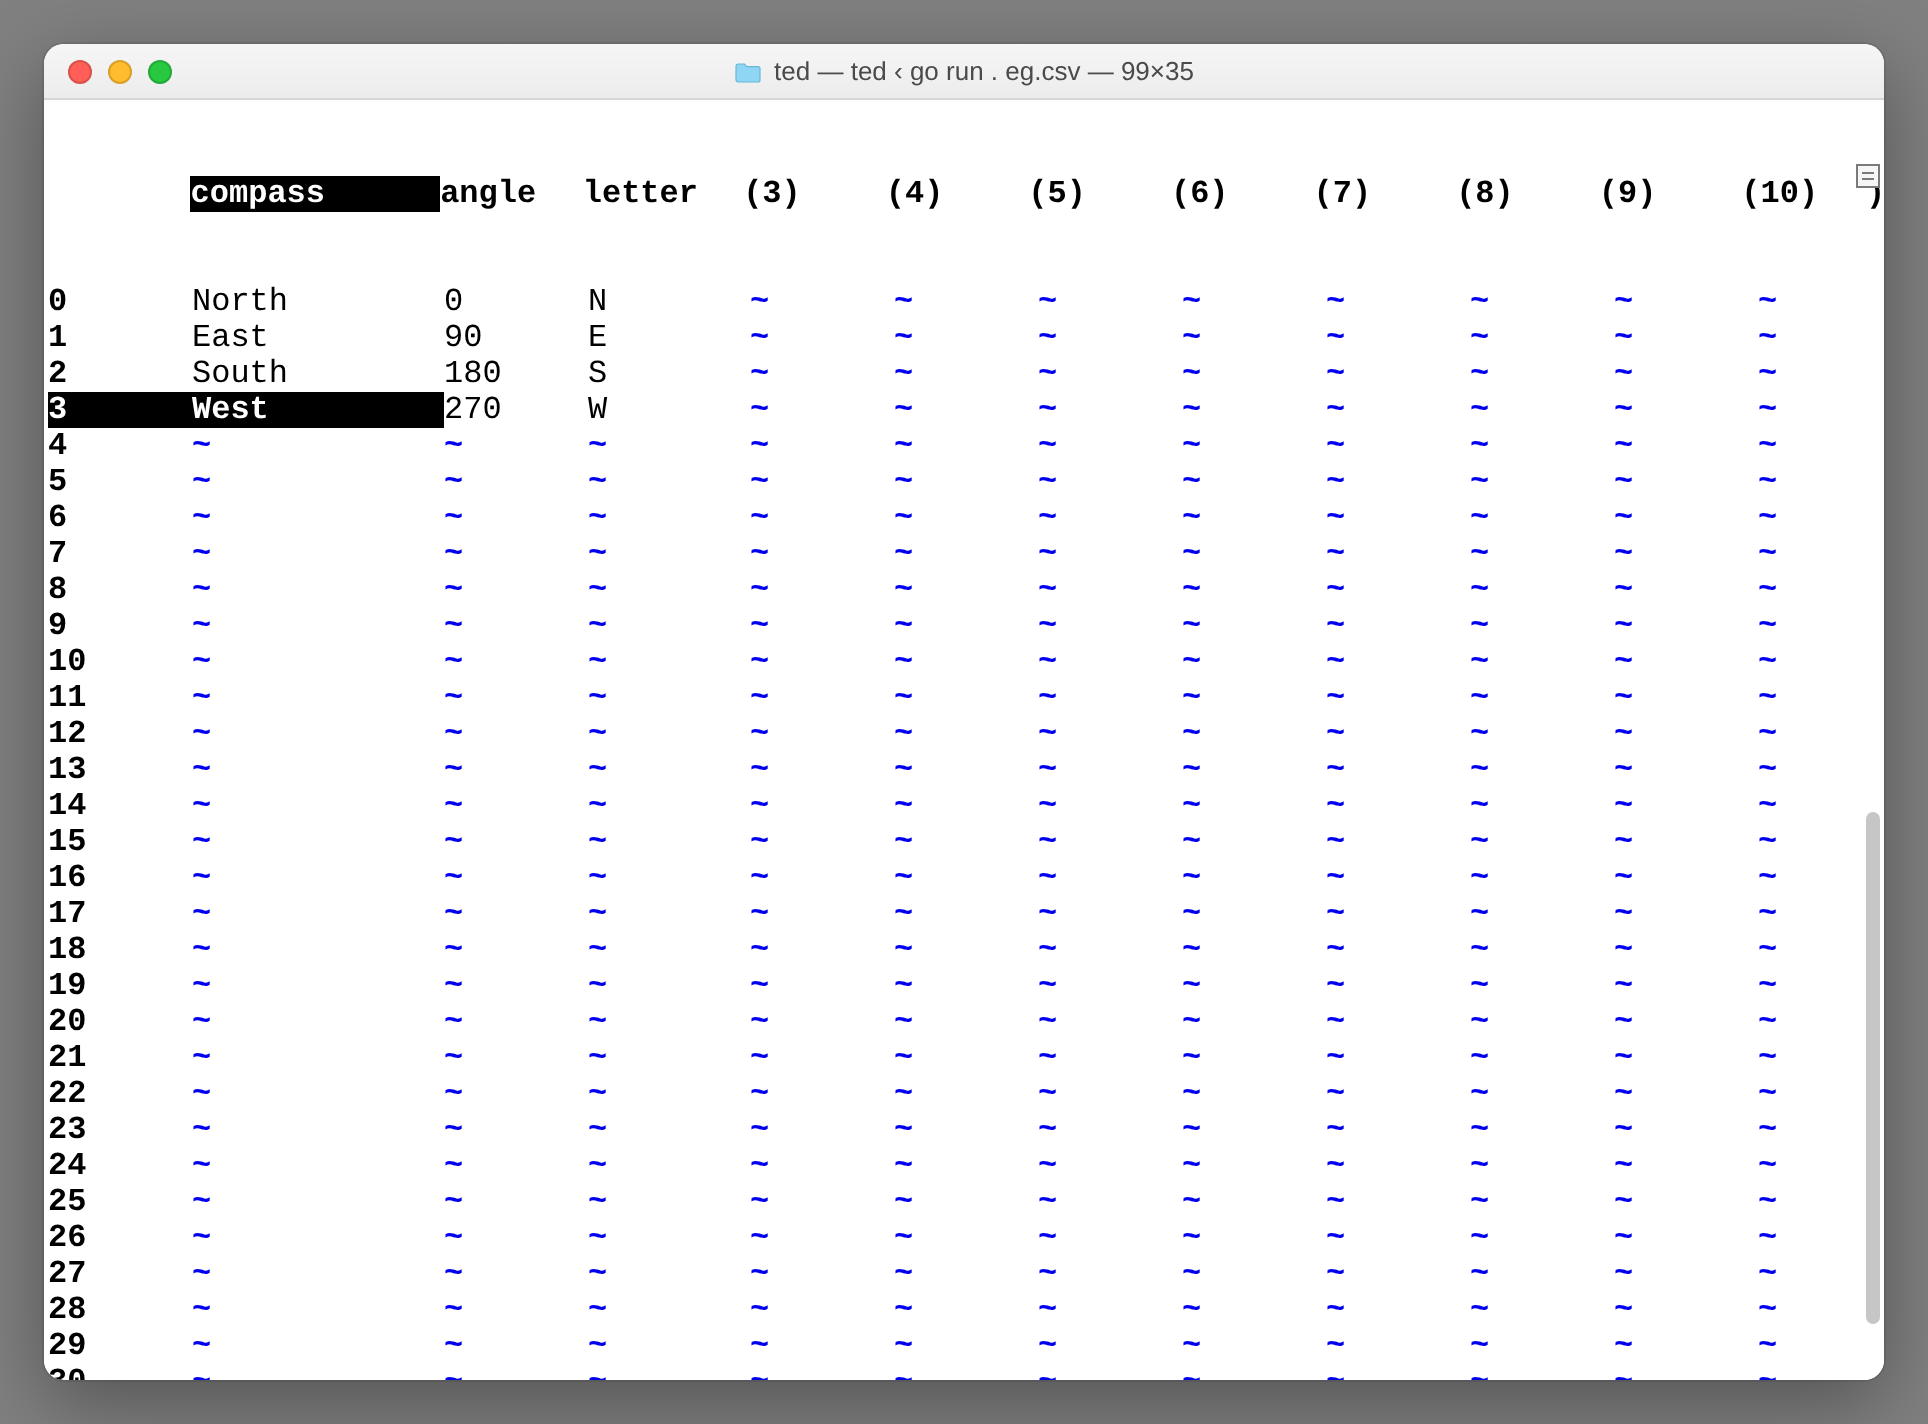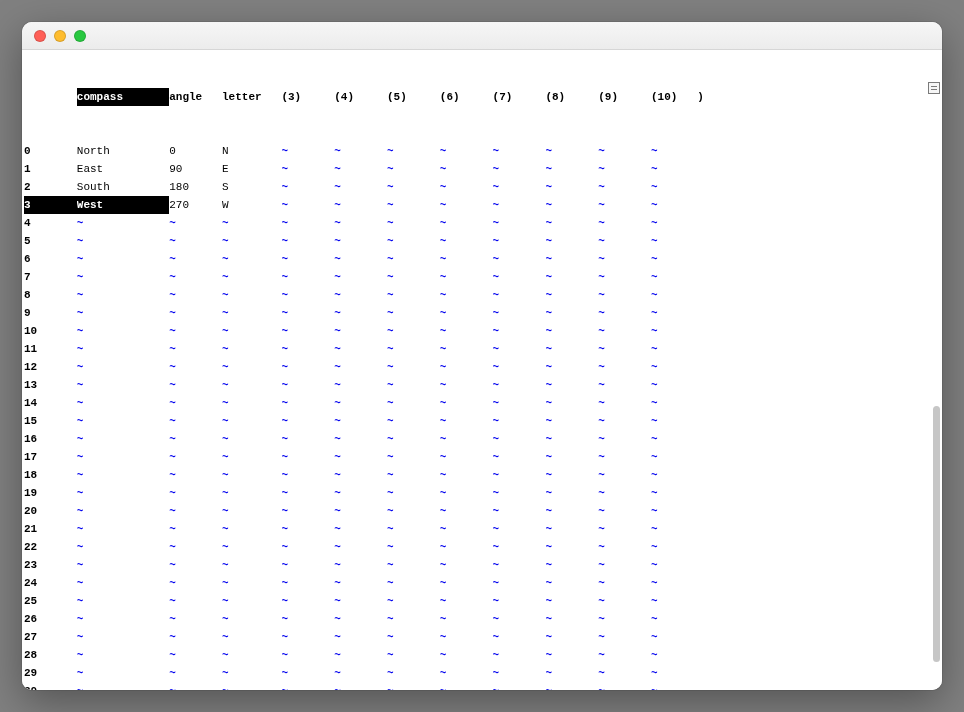--- a/index.html
+++ b/index.html
@@ -59,21 +59,21 @@
   .folder-icon {
     width: 14px; height: 11px;
     display: inline-block;
   }
   .terminal {
     flex: 1 1 auto;
     background: #ffffff;
     color: #000000;
     padding: 2px 0 2px 2px;
     line-height: 18px;
-    font-size: 11px;
+    font-size: 16px;
     white-space: pre;
     overflow: hidden;
     position: relative;
   }
   .row { height: 18px; display: flex; }
   .cell {
     display: inline-block;
     overflow: hidden;
   }
   .tilde { color: #0000ee; font-weight: bold; }
@@ -118,20 +118,28 @@
 </head>
 <body>
 
 <div class="window">
   <div class="titlebar">
     <div class="traffic">
       <div class="dot red"></div>
       <div class="dot yellow"></div>
       <div class="dot green"></div>
     </div>
+    <div class="title">
+      <span class="folder-icon">
+        <svg viewBox="0 0 14 11" width="14" height="11">
+          <path d="M1 2.2C1 1.5 1.5 1 2.2 1h3l1.2 1.3H12c.6 0 1 .5 1 1.1V9c0 .6-.5 1-1 1H2.2C1.5 10 1 9.5 1 8.8V2.2z" fill="#8fd5f4" stroke="#6ab7d8" stroke-width="0.6"></path>
+        </svg>
+      </span>
+      <span>ted — ted ‹ go run . eg.csv — 99×35</span>
+    </div>
   </div>
 
   <div class="terminal">
     <div id="grid-header" class="row hdr"><span class="cell bold" style="width: 8ch;"></span><span class="cell bold inv" style="width: 14ch;">compass</span><span class="cell bold" style="width: 8ch;">angle</span><span class="cell bold" style="width: 9ch;">letter</span><span class="cell bold" style="width: 8ch;">(3)</span><span class="cell bold" style="width: 8ch;">(4)</span><span class="cell bold" style="width: 8ch;">(5)</span><span class="cell bold" style="width: 8ch;">(6)</span><span class="cell bold" style="width: 8ch;">(7)</span><span class="cell bold" style="width: 8ch;">(8)</span><span class="cell bold" style="width: 8ch;">(9)</span><span class="cell bold" style="width: 7ch;">(10)</span><span class="cell bold">)</span></div>
     <div id="grid-rows"><div class="row"><span class="cell bold" style="width: 8ch;">0</span><span class="cell" style="width: 14ch;">North</span><span class="cell" style="width: 8ch;">0</span><span class="cell" style="width: 9ch;">N</span><span class="cell tilde" style="width: 8ch;">~</span><span class="cell tilde" style="width: 8ch;">~</span><span class="cell tilde" style="width: 8ch;">~</span><span class="cell tilde" style="width: 8ch;">~</span><span class="cell tilde" style="width: 8ch;">~</span><span class="cell tilde" style="width: 8ch;">~</span><span class="cell tilde" style="width: 8ch;">~</span><span class="cell tilde" style="width: 7ch;">~</span></div><div class="row"><span class="cell bold" style="width: 8ch;">1</span><span class="cell" style="width: 14ch;">East</span><span class="cell" style="width: 8ch;">90</span><span class="cell" style="width: 9ch;">E</span><span class="cell tilde" style="width: 8ch;">~</span><span class="cell tilde" style="width: 8ch;">~</span><span class="cell tilde" style="width: 8ch;">~</span><span class="cell tilde" style="width: 8ch;">~</span><span class="cell tilde" style="width: 8ch;">~</span><span class="cell tilde" style="width: 8ch;">~</span><span class="cell tilde" style="width: 8ch;">~</span><span class="cell tilde" style="width: 7ch;">~</span></div><div class="row"><span class="cell bold" style="width: 8ch;">2</span><span class="cell" style="width: 14ch;">South</span><span class="cell" style="width: 8ch;">180</span><span class="cell" style="width: 9ch;">S</span><span class="cell tilde" style="width: 8ch;">~</span><span class="cell tilde" style="width: 8ch;">~</span><span class="cell tilde" style="width: 8ch;">~</span><span class="cell tilde" style="width: 8ch;">~</span><span class="cell tilde" style="width: 8ch;">~</span><span class="cell tilde" style="width: 8ch;">~</span><span class="cell tilde" style="width: 8ch;">~</span><span class="cell tilde" style="width: 7ch;">~</span></div><div class="row"><span class="cell bold inv" style="width: 8ch;">3</span><span class="cell inv bold" style="width: 14ch;">West</span><span class="cell" style="width: 8ch;">270</span><span class="cell" style="width: 9ch;">W</span><span class="cell tilde" style="width: 8ch;">~</span><span class="cell tilde" style="width: 8ch;">~</span><span class="cell tilde" style="width: 8ch;">~</span><span class="cell tilde" style="width: 8ch;">~</span><span class="cell tilde" style="width: 8ch;">~</span><span class="cell tilde" style="width: 8ch;">~</span><span class="cell tilde" style="width: 8ch;">~</span><span class="cell tilde" style="width: 7ch;">~</span></div><div class="row"><span class="cell bold" style="width: 8ch;">4</span><span class="cell tilde" style="width: 14ch;">~</span><span class="cell tilde" style="width: 8ch;">~</span><span class="cell tilde" style="width: 9ch;">~</span><span class="cell tilde" style="width: 8ch;">~</span><span class="cell tilde" style="width: 8ch;">~</span><span class="cell tilde" style="width: 8ch;">~</span><span class="cell tilde" style="width: 8ch;">~</span><span class="cell tilde" style="width: 8ch;">~</span><span class="cell tilde" style="width: 8ch;">~</span><span class="cell tilde" style="width: 8ch;">~</span><span class="cell tilde" style="width: 7ch;">~</span></div><div class="row"><span class="cell bold" style="width: 8ch;">5</span><span class="cell tilde" style="width: 14ch;">~</span><span class="cell tilde" style="width: 8ch;">~</span><span class="cell tilde" style="width: 9ch;">~</span><span class="cell tilde" style="width: 8ch;">~</span><span class="cell tilde" style="width: 8ch;">~</span><span class="cell tilde" style="width: 8ch;">~</span><span class="cell tilde" style="width: 8ch;">~</span><span class="cell tilde" style="width: 8ch;">~</span><span class="cell tilde" style="width: 8ch;">~</span><span class="cell tilde" style="width: 8ch;">~</span><span class="cell tilde" style="width: 7ch;">~</span></div><div class="row"><span class="cell bold" style="width: 8ch;">6</span><span class="cell tilde" style="width: 14ch;">~</span><span class="cell tilde" style="width: 8ch;">~</span><span class="cell tilde" style="width: 9ch;">~</span><span class="cell tilde" style="width: 8ch;">~</span><span class="cell tilde" style="width: 8ch;">~</span><span class="cell tilde" style="width: 8ch;">~</span><span class="cell tilde" style="width: 8ch;">~</span><span class="cell tilde" style="width: 8ch;">~</span><span class="cell tilde" style="width: 8ch;">~</span><span class="cell tilde" style="width: 8ch;">~</span><span class="cell tilde" style="width: 7ch;">~</span></div><div class="row"><span class="cell bold" style="width: 8ch;">7</span><span class="cell tilde" style="width: 14ch;">~</span><span class="cell tilde" style="width: 8ch;">~</span><span class="cell tilde" style="width: 9ch;">~</span><span class="cell tilde" style="width: 8ch;">~</span><span class="cell tilde" style="width: 8ch;">~</span><span class="cell tilde" style="width: 8ch;">~</span><span class="cell tilde" style="width: 8ch;">~</span><span class="cell tilde" style="width: 8ch;">~</span><span class="cell tilde" style="width: 8ch;">~</span><span class="cell tilde" style="width: 8ch;">~</span><span class="cell tilde" style="width: 7ch;">~</span></div><div class="row"><span class="cell bold" style="width: 8ch;">8</span><span class="cell tilde" style="width: 14ch;">~</span><span class="cell tilde" style="width: 8ch;">~</span><span class="cell tilde" style="width: 9ch;">~</span><span class="cell tilde" style="width: 8ch;">~</span><span class="cell tilde" style="width: 8ch;">~</span><span class="cell tilde" style="width: 8ch;">~</span><span class="cell tilde" style="width: 8ch;">~</span><span class="cell tilde" style="width: 8ch;">~</span><span class="cell tilde" style="width: 8ch;">~</span><span class="cell tilde" style="width: 8ch;">~</span><span class="cell tilde" style="width: 7ch;">~</span></div><div class="row"><span class="cell bold" style="width: 8ch;">9</span><span class="cell tilde" style="width: 14ch;">~</span><span class="cell tilde" style="width: 8ch;">~</span><span class="cell tilde" style="width: 9ch;">~</span><span class="cell tilde" style="width: 8ch;">~</span><span class="cell tilde" style="width: 8ch;">~</span><span class="cell tilde" style="width: 8ch;">~</span><span class="cell tilde" style="width: 8ch;">~</span><span class="cell tilde" style="width: 8ch;">~</span><span class="cell tilde" style="width: 8ch;">~</span><span class="cell tilde" style="width: 8ch;">~</span><span class="cell tilde" style="width: 7ch;">~</span></div><div class="row"><span class="cell bold" style="width: 8ch;">10</span><span class="cell tilde" style="width: 14ch;">~</span><span class="cell tilde" style="width: 8ch;">~</span><span class="cell tilde" style="width: 9ch;">~</span><span class="cell tilde" style="width: 8ch;">~</span><span class="cell tilde" style="width: 8ch;">~</span><span class="cell tilde" style="width: 8ch;">~</span><span class="cell tilde" style="width: 8ch;">~</span><span class="cell tilde" style="width: 8ch;">~</span><span class="cell tilde" style="width: 8ch;">~</span><span class="cell tilde" style="width: 8ch;">~</span><span class="cell tilde" style="width: 7ch;">~</span></div><div class="row"><span class="cell bold" style="width: 8ch;">11</span><span class="cell tilde" style="width: 14ch;">~</span><span class="cell tilde" style="width: 8ch;">~</span><span class="cell tilde" style="width: 9ch;">~</span><span class="cell tilde" style="width: 8ch;">~</span><span class="cell tilde" style="width: 8ch;">~</span><span class="cell tilde" style="width: 8ch;">~</span><span class="cell tilde" style="width: 8ch;">~</span><span class="cell tilde" style="width: 8ch;">~</span><span class="cell tilde" style="width: 8ch;">~</span><span class="cell tilde" style="width: 8ch;">~</span><span class="cell tilde" style="width: 7ch;">~</span></div><div class="row"><span class="cell bold" style="width: 8ch;">12</span><span class="cell tilde" style="width: 14ch;">~</span><span class="cell tilde" style="width: 8ch;">~</span><span class="cell tilde" style="width: 9ch;">~</span><span class="cell tilde" style="width: 8ch;">~</span><span class="cell tilde" style="width: 8ch;">~</span><span class="cell tilde" style="width: 8ch;">~</span><span class="cell tilde" style="width: 8ch;">~</span><span class="cell tilde" style="width: 8ch;">~</span><span class="cell tilde" style="width: 8ch;">~</span><span class="cell tilde" style="width: 8ch;">~</span><span class="cell tilde" style="width: 7ch;">~</span></div><div class="row"><span class="cell bold" style="width: 8ch;">13</span><span class="cell tilde" style="width: 14ch;">~</span><span class="cell tilde" style="width: 8ch;">~</span><span class="cell tilde" style="width: 9ch;">~</span><span class="cell tilde" style="width: 8ch;">~</span><span class="cell tilde" style="width: 8ch;">~</span><span class="cell tilde" style="width: 8ch;">~</span><span class="cell tilde" style="width: 8ch;">~</span><span class="cell tilde" style="width: 8ch;">~</span><span class="cell tilde" style="width: 8ch;">~</span><span class="cell tilde" style="width: 8ch;">~</span><span class="cell tilde" style="width: 7ch;">~</span></div><div class="row"><span class="cell bold" style="width: 8ch;">14</span><span class="cell tilde" style="width: 14ch;">~</span><span class="cell tilde" style="width: 8ch;">~</span><span class="cell tilde" style="width: 9ch;">~</span><span class="cell tilde" style="width: 8ch;">~</span><span class="cell tilde" style="width: 8ch;">~</span><span class="cell tilde" style="width: 8ch;">~</span><span class="cell tilde" style="width: 8ch;">~</span><span class="cell tilde" style="width: 8ch;">~</span><span class="cell tilde" style="width: 8ch;">~</span><span class="cell tilde" style="width: 8ch;">~</span><span class="cell tilde" style="width: 7ch;">~</span></div><div class="row"><span class="cell bold" style="width: 8ch;">15</span><span class="cell tilde" style="width: 14ch;">~</span><span class="cell tilde" style="width: 8ch;">~</span><span class="cell tilde" style="width: 9ch;">~</span><span class="cell tilde" style="width: 8ch;">~</span><span class="cell tilde" style="width: 8ch;">~</span><span class="cell tilde" style="width: 8ch;">~</span><span class="cell tilde" style="width: 8ch;">~</span><span class="cell tilde" style="width: 8ch;">~</span><span class="cell tilde" style="width: 8ch;">~</span><span class="cell tilde" style="width: 8ch;">~</span><span class="cell tilde" style="width: 7ch;">~</span></div><div class="row"><span class="cell bold" style="width: 8ch;">16</span><span class="cell tilde" style="width: 14ch;">~</span><span class="cell tilde" style="width: 8ch;">~</span><span class="cell tilde" style="width: 9ch;">~</span><span class="cell tilde" style="width: 8ch;">~</span><span class="cell tilde" style="width: 8ch;">~</span><span class="cell tilde" style="width: 8ch;">~</span><span class="cell tilde" style="width: 8ch;">~</span><span class="cell tilde" style="width: 8ch;">~</span><span class="cell tilde" style="width: 8ch;">~</span><span class="cell tilde" style="width: 8ch;">~</span><span class="cell tilde" style="width: 7ch;">~</span></div><div class="row"><span class="cell bold" style="width: 8ch;">17</span><span class="cell tilde" style="width: 14ch;">~</span><span class="cell tilde" style="width: 8ch;">~</span><span class="cell tilde" style="width: 9ch;">~</span><span class="cell tilde" style="width: 8ch;">~</span><span class="cell tilde" style="width: 8ch;">~</span><span class="cell tilde" style="width: 8ch;">~</span><span class="cell tilde" style="width: 8ch;">~</span><span class="cell tilde" style="width: 8ch;">~</span><span class="cell tilde" style="width: 8ch;">~</span><span class="cell tilde" style="width: 8ch;">~</span><span class="cell tilde" style="width: 7ch;">~</span></div><div class="row"><span class="cell bold" style="width: 8ch;">18</span><span class="cell tilde" style="width: 14ch;">~</span><span class="cell tilde" style="width: 8ch;">~</span><span class="cell tilde" style="width: 9ch;">~</span><span class="cell tilde" style="width: 8ch;">~</span><span class="cell tilde" style="width: 8ch;">~</span><span class="cell tilde" style="width: 8ch;">~</span><span class="cell tilde" style="width: 8ch;">~</span><span class="cell tilde" style="width: 8ch;">~</span><span class="cell tilde" style="width: 8ch;">~</span><span class="cell tilde" style="width: 8ch;">~</span><span class="cell tilde" style="width: 7ch;">~</span></div><div class="row"><span class="cell bold" style="width: 8ch;">19</span><span class="cell tilde" style="width: 14ch;">~</span><span class="cell tilde" style="width: 8ch;">~</span><span class="cell tilde" style="width: 9ch;">~</span><span class="cell tilde" style="width: 8ch;">~</span><span class="cell tilde" style="width: 8ch;">~</span><span class="cell tilde" style="width: 8ch;">~</span><span class="cell tilde" style="width: 8ch;">~</span><span class="cell tilde" style="width: 8ch;">~</span><span class="cell tilde" style="width: 8ch;">~</span><span class="cell tilde" style="width: 8ch;">~</span><span class="cell tilde" style="width: 7ch;">~</span></div><div class="row"><span class="cell bold" style="width: 8ch;">20</span><span class="cell tilde" style="width: 14ch;">~</span><span class="cell tilde" style="width: 8ch;">~</span><span class="cell tilde" style="width: 9ch;">~</span><span class="cell tilde" style="width: 8ch;">~</span><span class="cell tilde" style="width: 8ch;">~</span><span class="cell tilde" style="width: 8ch;">~</span><span class="cell tilde" style="width: 8ch;">~</span><span class="cell tilde" style="width: 8ch;">~</span><span class="cell tilde" style="width: 8ch;">~</span><span class="cell tilde" style="width: 8ch;">~</span><span class="cell tilde" style="width: 7ch;">~</span></div><div class="row"><span class="cell bold" style="width: 8ch;">21</span><span class="cell tilde" style="width: 14ch;">~</span><span class="cell tilde" style="width: 8ch;">~</span><span class="cell tilde" style="width: 9ch;">~</span><span class="cell tilde" style="width: 8ch;">~</span><span class="cell tilde" style="width: 8ch;">~</span><span class="cell tilde" style="width: 8ch;">~</span><span class="cell tilde" style="width: 8ch;">~</span><span class="cell tilde" style="width: 8ch;">~</span><span class="cell tilde" style="width: 8ch;">~</span><span class="cell tilde" style="width: 8ch;">~</span><span class="cell tilde" style="width: 7ch;">~</span></div><div class="row"><span class="cell bold" style="width: 8ch;">22</span><span class="cell tilde" style="width: 14ch;">~</span><span class="cell tilde" style="width: 8ch;">~</span><span class="cell tilde" style="width: 9ch;">~</span><span class="cell tilde" style="width: 8ch;">~</span><span class="cell tilde" style="width: 8ch;">~</span><span class="cell tilde" style="width: 8ch;">~</span><span class="cell tilde" style="width: 8ch;">~</span><span class="cell tilde" style="width: 8ch;">~</span><span class="cell tilde" style="width: 8ch;">~</span><span class="cell tilde" style="width: 8ch;">~</span><span class="cell tilde" style="width: 7ch;">~</span></div><div class="row"><span class="cell bold" style="width: 8ch;">23</span><span class="cell tilde" style="width: 14ch;">~</span><span class="cell tilde" style="width: 8ch;">~</span><span class="cell tilde" style="width: 9ch;">~</span><span class="cell tilde" style="width: 8ch;">~</span><span class="cell tilde" style="width: 8ch;">~</span><span class="cell tilde" style="width: 8ch;">~</span><span class="cell tilde" style="width: 8ch;">~</span><span class="cell tilde" style="width: 8ch;">~</span><span class="cell tilde" style="width: 8ch;">~</span><span class="cell tilde" style="width: 8ch;">~</span><span class="cell tilde" style="width: 7ch;">~</span></div><div class="row"><span class="cell bold" style="width: 8ch;">24</span><span class="cell tilde" style="width: 14ch;">~</span><span class="cell tilde" style="width: 8ch;">~</span><span class="cell tilde" style="width: 9ch;">~</span><span class="cell tilde" style="width: 8ch;">~</span><span class="cell tilde" style="width: 8ch;">~</span><span class="cell tilde" style="width: 8ch;">~</span><span class="cell tilde" style="width: 8ch;">~</span><span class="cell tilde" style="width: 8ch;">~</span><span class="cell tilde" style="width: 8ch;">~</span><span class="cell tilde" style="width: 8ch;">~</span><span class="cell tilde" style="width: 7ch;">~</span></div><div class="row"><span class="cell bold" style="width: 8ch;">25</span><span class="cell tilde" style="width: 14ch;">~</span><span class="cell tilde" style="width: 8ch;">~</span><span class="cell tilde" style="width: 9ch;">~</span><span class="cell tilde" style="width: 8ch;">~</span><span class="cell tilde" style="width: 8ch;">~</span><span class="cell tilde" style="width: 8ch;">~</span><span class="cell tilde" style="width: 8ch;">~</span><span class="cell tilde" style="width: 8ch;">~</span><span class="cell tilde" style="width: 8ch;">~</span><span class="cell tilde" style="width: 8ch;">~</span><span class="cell tilde" style="width: 7ch;">~</span></div><div class="row"><span class="cell bold" style="width: 8ch;">26</span><span class="cell tilde" style="width: 14ch;">~</span><span class="cell tilde" style="width: 8ch;">~</span><span class="cell tilde" style="width: 9ch;">~</span><span class="cell tilde" style="width: 8ch;">~</span><span class="cell tilde" style="width: 8ch;">~</span><span class="cell tilde" style="width: 8ch;">~</span><span class="cell tilde" style="width: 8ch;">~</span><span class="cell tilde" style="width: 8ch;">~</span><span class="cell tilde" style="width: 8ch;">~</span><span class="cell tilde" style="width: 8ch;">~</span><span class="cell tilde" style="width: 7ch;">~</span></div><div class="row"><span class="cell bold" style="width: 8ch;">27</span><span class="cell tilde" style="width: 14ch;">~</span><span class="cell tilde" style="width: 8ch;">~</span><span class="cell tilde" style="width: 9ch;">~</span><span class="cell tilde" style="width: 8ch;">~</span><span class="cell tilde" style="width: 8ch;">~</span><span class="cell tilde" style="width: 8ch;">~</span><span class="cell tilde" style="width: 8ch;">~</span><span class="cell tilde" style="width: 8ch;">~</span><span class="cell tilde" style="width: 8ch;">~</span><span class="cell tilde" style="width: 8ch;">~</span><span class="cell tilde" style="width: 7ch;">~</span></div><div class="row"><span class="cell bold" style="width: 8ch;">28</span><span class="cell tilde" style="width: 14ch;">~</span><span class="cell tilde" style="width: 8ch;">~</span><span class="cell tilde" style="width: 9ch;">~</span><span class="cell tilde" style="width: 8ch;">~</span><span class="cell tilde" style="width: 8ch;">~</span><span class="cell tilde" style="width: 8ch;">~</span><span class="cell tilde" style="width: 8ch;">~</span><span class="cell tilde" style="width: 8ch;">~</span><span class="cell tilde" style="width: 8ch;">~</span><span class="cell tilde" style="width: 8ch;">~</span><span class="cell tilde" style="width: 7ch;">~</span></div><div class="row"><span class="cell bold" style="width: 8ch;">29</span><span class="cell tilde" style="width: 14ch;">~</span><span class="cell tilde" style="width: 8ch;">~</span><span class="cell tilde" style="width: 9ch;">~</span><span class="cell tilde" style="width: 8ch;">~</span><span class="cell tilde" style="width: 8ch;">~</span><span class="cell tilde" style="width: 8ch;">~</span><span class="cell tilde" style="width: 8ch;">~</span><span class="cell tilde" style="width: 8ch;">~</span><span class="cell tilde" style="width: 8ch;">~</span><span class="cell tilde" style="width: 8ch;">~</span><span class="cell tilde" style="width: 7ch;">~</span></div><div class="row"><span class="cell bold" style="width: 8ch;">30</span><span class="cell tilde" style="width: 14ch;">~</span><span class="cell tilde" style="width: 8ch;">~</span><span class="cell tilde" style="width: 9ch;">~</span><span class="cell tilde" style="width: 8ch;">~</span><span class="cell tilde" style="width: 8ch;">~</span><span class="cell tilde" style="width: 8ch;">~</span><span class="cell tilde" style="width: 8ch;">~</span><span class="cell tilde" style="width: 8ch;">~</span><span class="cell tilde" style="width: 8ch;">~</span><span class="cell tilde" style="width: 8ch;">~</span><span class="cell tilde" style="width: 7ch;">~</span></div></div>
     
     
 
     <div class="side-glyph"></div>
     <div class="scrollbar-track">

